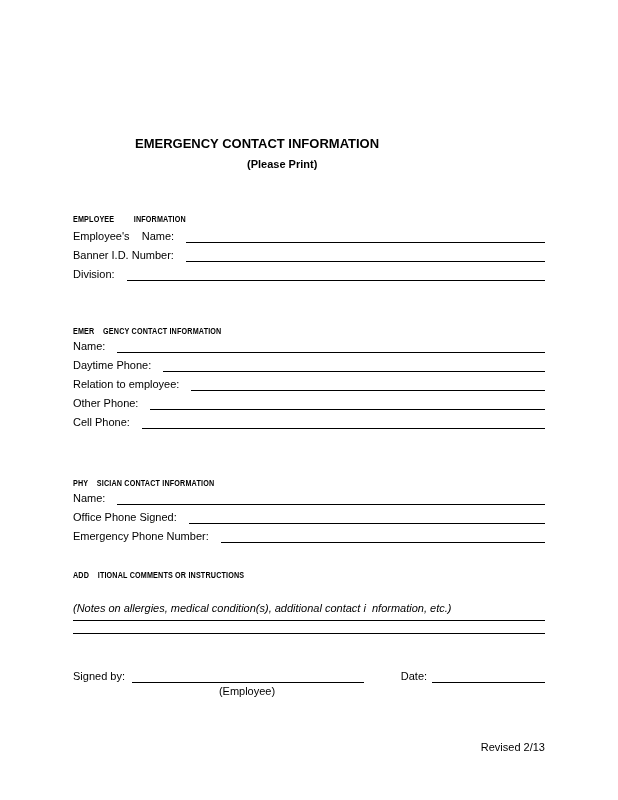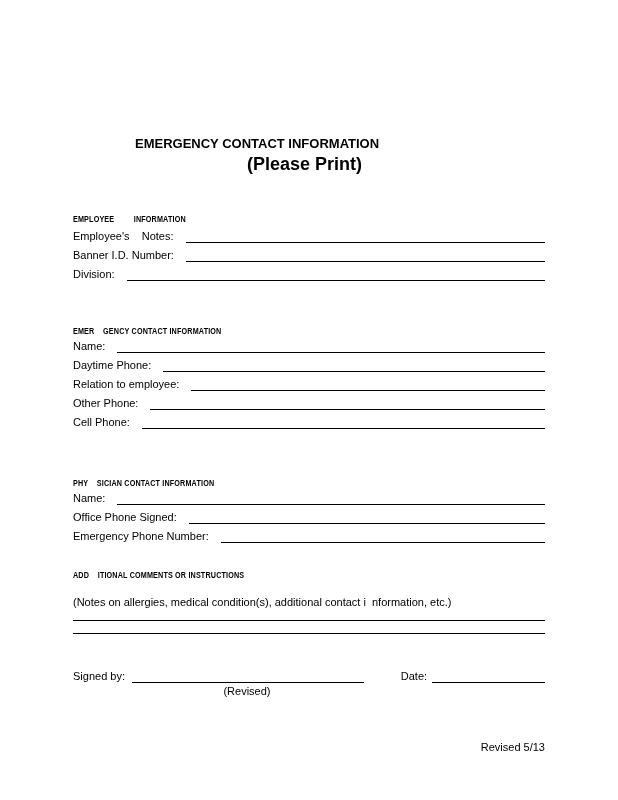--- a/index.html
+++ b/index.html
@@ -10,21 +10,21 @@
   }
   .page{position:relative;width:618px;height:800px;background:#fff;overflow:hidden;}
 
   
   .title-line1{
     position:absolute;left:135px;top:135px;
     font-size:13px;font-weight:bold;line-height:17px;white-space:pre;
   }
   .title-line2{
     position:absolute;left:247px;top:156px;
-    font-size:18px;font-weight:bold;line-height:17px;white-space:pre;
+    font-size:11px;font-weight:bold;line-height:17px;white-space:pre;
   }
 
   
   .sec{position:absolute;left:73px;width:472px;}
   .sec-header{
     height:11px;line-height:11px;
   }
   .sec-header .hdr-text{
     display:inline-block;
     font-size:9px;font-weight:bold;letter-spacing:.2px;white-space:pre;
@@ -34,21 +34,21 @@
   .field-row{display:flex;height:19px;align-items:flex-end;}
   .fld-label{font-size:11px;line-height:13px;white-space:pre;}
   .fill{
     flex:1;margin-left:12px;height:100%;
     border-bottom:1px solid #000;
     font-size:11px;
   }
   .fill .val{display:block;line-height:13px;}
 
   
-  .notes{margin-top:18px;font-size:11px;line-height:13px;white-space:pre;}
+  .notes{margin-top:24px;font-size:11px;line-height:13px;white-space:pre;font-style:italic;}
   .comment-line{
     position:absolute;left:73px;width:472px;height:0;
     border-top:1px solid #000;font-size:11px;
   }
   .cl1{top:620px;}
   .cl2{top:633px;}
 
   
   .sig-row{
     position:absolute;left:73px;top:671px;width:472px;height:12px;
@@ -76,21 +76,21 @@
 
   <div class="title-line1">EMERGENCY CONTACT INFORMATION</div>
   <div class="title-line2">(Please Print)</div>
 
   <div class="sec" style="top:211px">
     <div class="sec-header">
       <span class="hdr-text">EMPLOYEE         INFORMATION</span>
     </div>
     <div class="rows" style="margin-top:2px">
       <div class="field-row">
-        <span class="fld-label">Employee's    Notes:</span>
+        <span class="fld-label">Employee's    Name:</span>
         <span class="fill">
             <span class="val"></span>
           </span>
       </div>
       <div class="field-row">
         <span class="fld-label">Banner I.D. Number:</span>
         <span class="fill">
             <span class="val"></span>
           </span>
       </div>
@@ -175,17 +175,17 @@
   </div>
   <div class="comment-line cl1"></div>
   <div class="comment-line cl2"></div>
 
   <div class="sig-row">
     <span class="sig-label">Signed by:</span>
     <span class="sig-line"><span class="val"></span></span>
     <span class="sig-label date-label">Date:</span>
     <span class="date-line"><span class="val"></span></span>
   </div>
-  <div class="employee-caption">(Revised)</div>
+  <div class="employee-caption">(Employee)</div>
 
-  <div class="footer-note">Revised 5/13</div>
+  <div class="footer-note">Revised 2/13</div>
 
 </div>
 
 </body></html>

